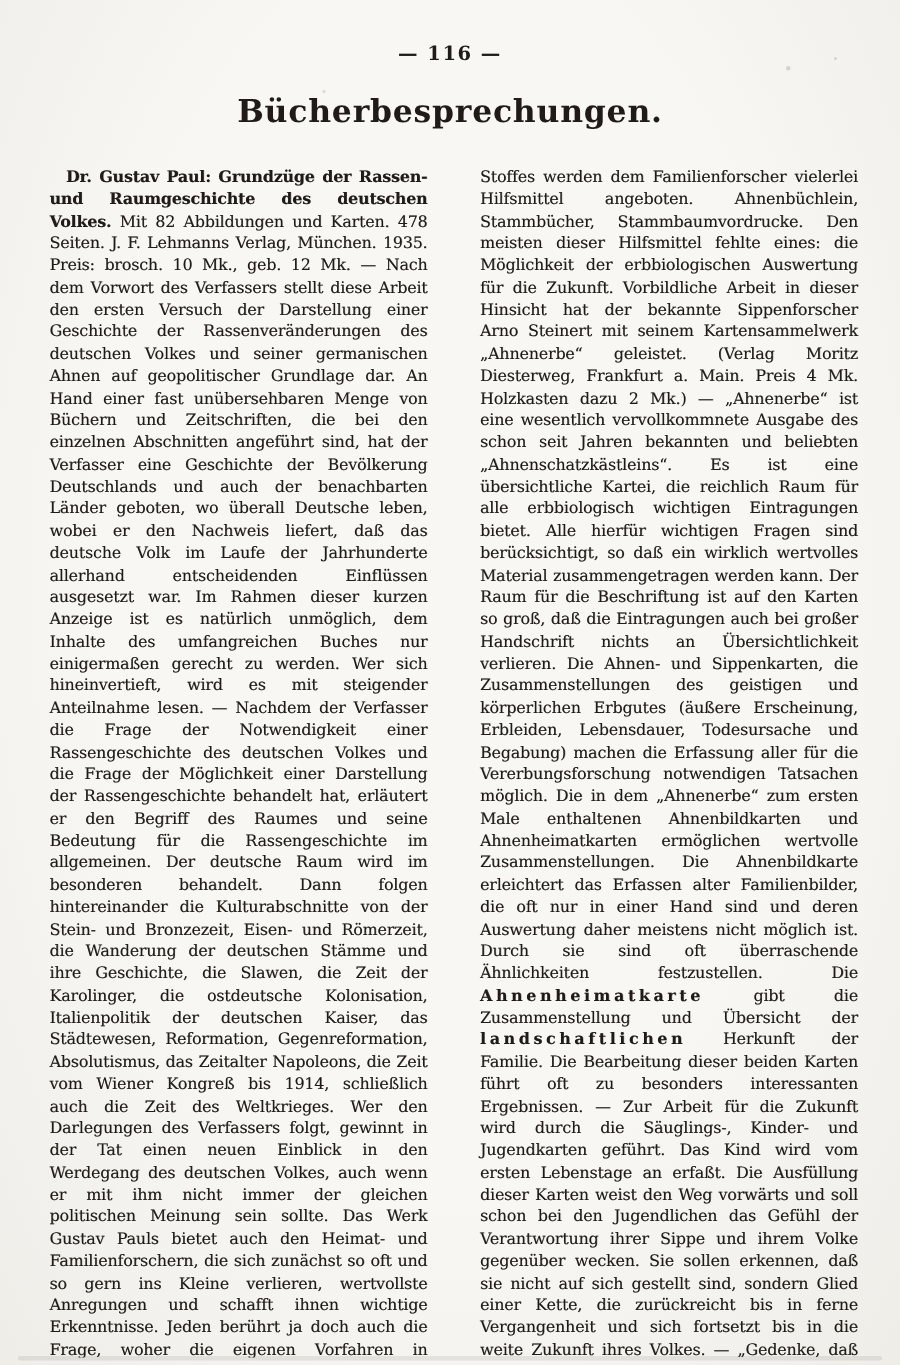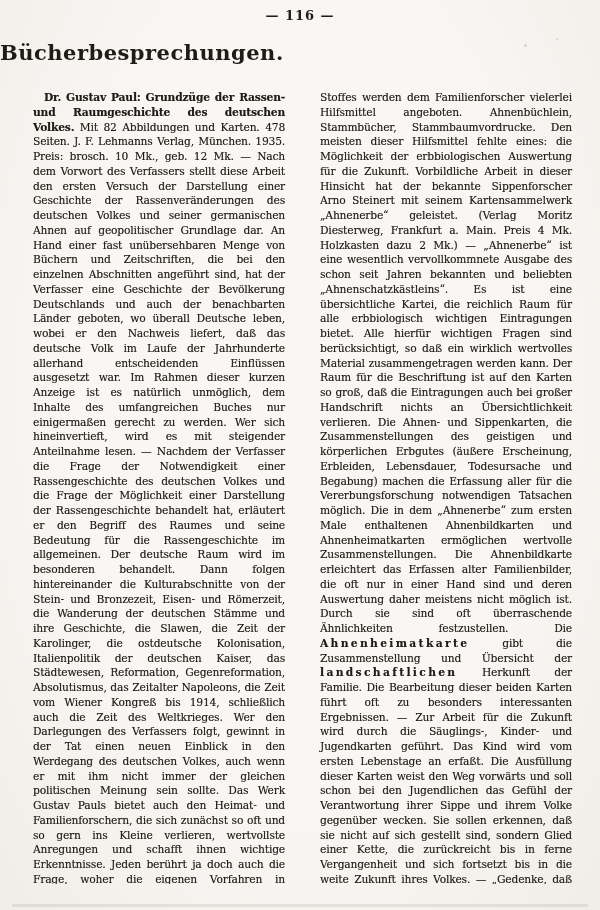--- a/index.html
+++ b/index.html
@@ -14,29 +14,29 @@
     font-family: "DejaVu Serif", "Liberation Serif", serif;
     color: #201b16;
   }
   .page {
     position: relative;
     width: 600px;
     height: 910px;
     overflow: hidden;
   }
   .pagenum {
-    padding-top: 8px;
+    padding-top: 29px;
     text-align: center;
     font-weight: bold;
     font-size: 13px;
     letter-spacing: 1px;
   }
   .heading {
     margin: 17px 0 0 0;
-    text-align: left;
+    text-align: center;
     font-size: 21px;
     font-weight: bold;
     letter-spacing: 0.5px;
   }
   .columns {
     display: flex;
     gap: 11px;
     padding: 13px 16px 0 21px;
   }
   .col {

